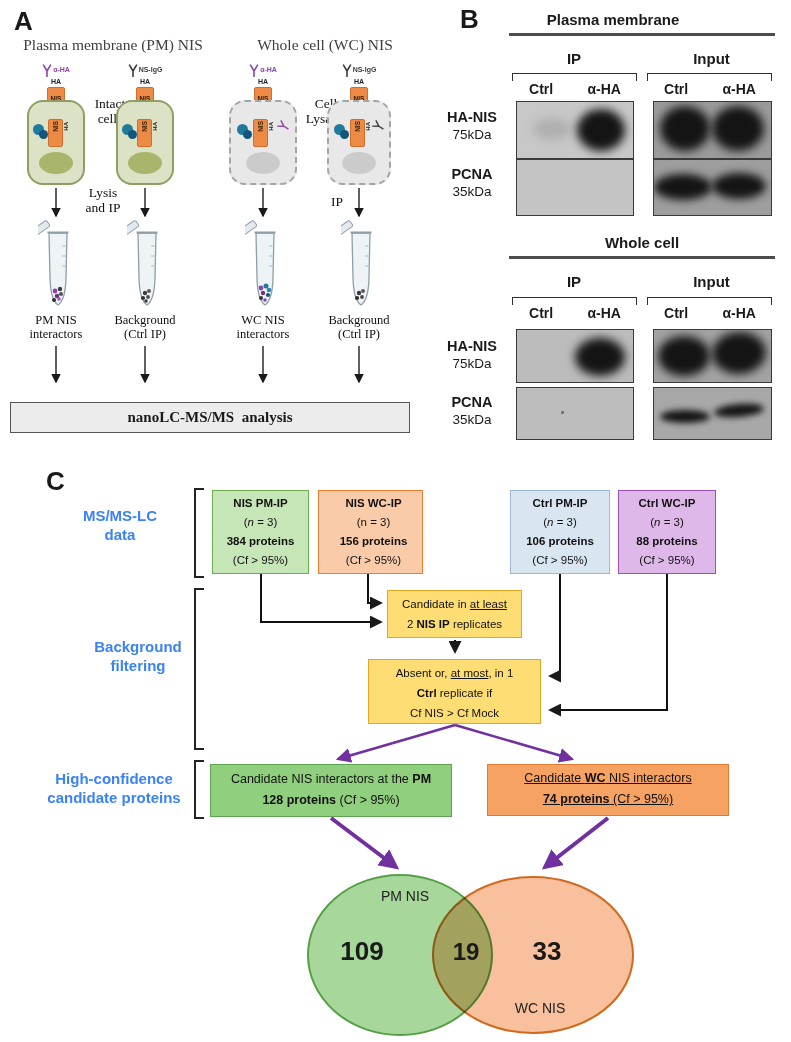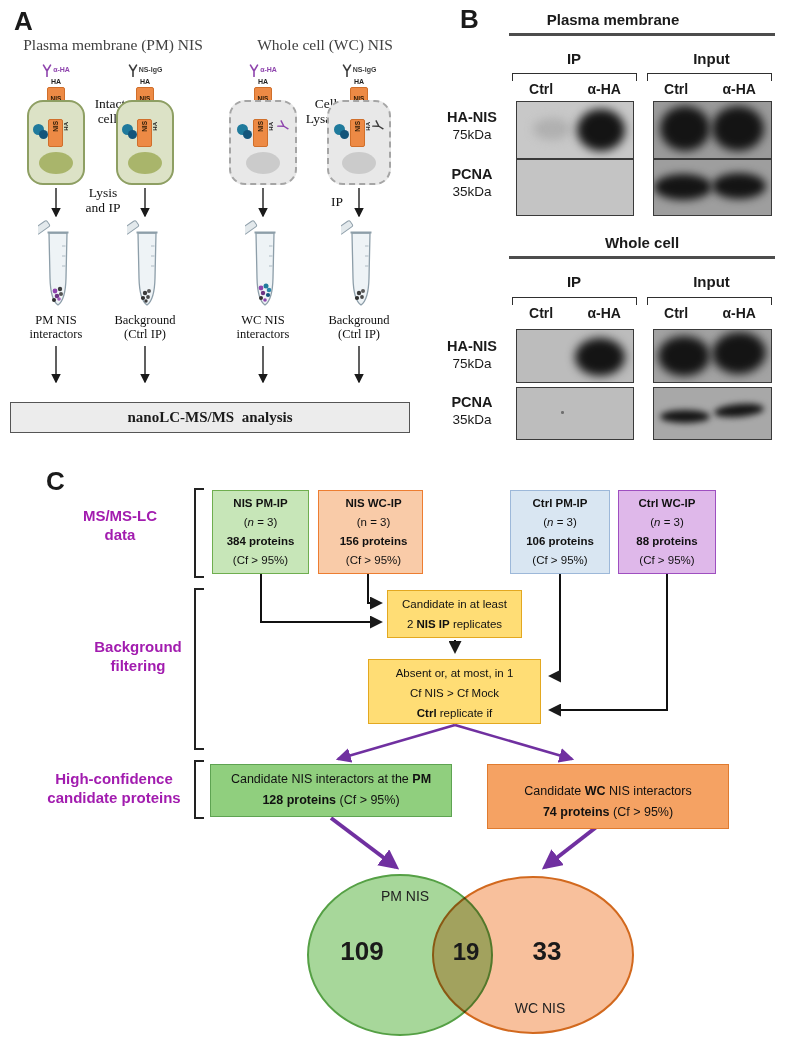--- a/index.html
+++ b/index.html
@@ -44,32 +44,32 @@
   .b-grp{font-size:15px;font-weight:bold;text-align:center;}
   .lane-brk{height:7px;border-top:1.6px solid #2f2f2f;border-left:1.6px solid #2f2f2f;border-right:1.6px solid #2f2f2f;}
   .lanes{display:flex;justify-content:space-around;font-size:14px;font-weight:bold;}
   .rowlab1{font-size:14.5px;font-weight:bold;text-align:center;width:80px;}
   .rowlab2{font-size:13.5px;text-align:center;width:80px;}
   .blot{position:absolute;border:1.6px solid #3a3a3a;overflow:hidden;}
   .band{position:absolute;border-radius:50%;background:#141414;}
   .blur5{filter:blur(5px);} .blur4{filter:blur(4px);} .blur3{filter:blur(3px);}
 
   
-  .c-rowlab{font-size:15px;font-weight:bold;line-height:19px;text-align:center;color:#a21caf;}
+  .c-rowlab{font-size:15px;font-weight:bold;line-height:19px;text-align:center;color:#3b82f6;}
   .c-brk{border-left:2px solid #222;border-top:2px solid #222;border-bottom:2px solid #222;width:8px;}
   .cbox{position:absolute;font-size:11.5px;line-height:19px;text-align:center;color:#111;}
   .cbox .t{font-weight:bold;}
   .box-green{background:#c7e6b8;border:1.5px solid #6fae4f;}
   .box-orange{background:#f9cba8;border:1.5px solid #ed7d31;}
   .box-blue{background:#d9e6f2;border:1.5px solid #9db8d9;}
   .box-purple{background:#dfb8ea;border:1.5px solid #9e4fc0;}
   .box-yellow{background:#ffdd75;border:1.5px solid #e3a820;}
   .box-green2{background:#90cf7e;border:1.5px solid #5ea352;}
   .box-orange2{background:#f5a263;border:1.5px solid #e07b2f;}
-  .u{}
+  .u{text-decoration:underline;}
   .it{font-style:italic;}
   .venn-num{font-size:26px;font-weight:bold;text-align:center;z-index:5;}
   .venn-lab{font-size:14px;text-align:center;z-index:5;color:#222;}
   svg{display:block;}
   .overlay{position:absolute;left:0;top:0;z-index:2;pointer-events:none;}
   .txt{z-index:3;}
 </style>
 </head>
 <body>
 
@@ -424,29 +424,29 @@
     <div class="t">88 proteins</div>
     <div>(Cf &gt; 95%)</div>
   </div>
 
   <div class="cbox box-yellow txt" style="left:387px;top:590px;width:133px;height:43px;padding-top:3px;line-height:20px;">
     <div><span>Candidate in </span><span class="u">at least</span></div>
     <div><span>2 </span><span class="t">NIS IP</span><span> replicates</span></div>
   </div>
   <div class="cbox box-yellow txt" style="left:368px;top:659px;width:171px;height:60px;padding-top:3px;line-height:20px;">
     <div><span>Absent or, </span><span class="u">at most</span><span>, in 1</span></div>
+    <div><span class="t">Ctrl</span><span> replicate if</span></div>
     <div>Cf NIS &gt; Cf Mock</div>
-    <div><span class="t">Ctrl</span><span> replicate if</span></div>
   </div>
 
   <div class="cbox box-green2 txt" style="left:210px;top:764px;width:240px;height:47px;padding-top:4px;line-height:21px;font-size:12.5px;">
     <div><span>Candidate NIS interactors at the </span><span class="t">PM</span><span></span></div>
     <div><span class="t">128 proteins</span><span> (Cf &gt; 95%)</span></div>
   </div>
-  <div class="cbox box-orange2 txt" style="left:487px;top:764px;width:240px;height:47px;padding-top:16px;line-height:21px;font-size:12.5px;">
+  <div class="cbox box-orange2 txt" style="left:487px;top:764px;width:240px;height:47px;padding-top:3px;line-height:21px;font-size:12.5px;text-decoration:underline;">
     <div><span>Candidate </span><span class="t">WC</span><span> NIS interactors</span></div>
     <div><span class="t">74 proteins</span><span> (Cf &gt; 95%)</span></div>
   </div>
 
   <svg class="abs" style="left:285px;top:870px;z-index:1;" width="365" height="170" viewBox="0 0 365 170">
     <ellipse cx="115" cy="85" rx="92" ry="80" fill="#a7d79a" stroke="#55a045" stroke-width="2"></ellipse>
     <ellipse cx="248" cy="85" rx="100" ry="78" fill="#f8c09c" stroke="#d2691e" stroke-width="2" style="mix-blend-mode:multiply;"></ellipse>
   </svg>
   <div class="abs venn-lab txt" style="left:355px;top:888px;width:100px;">PM NIS</div>
   <div class="abs venn-num txt" style="left:322px;top:936px;width:80px;">109</div>

